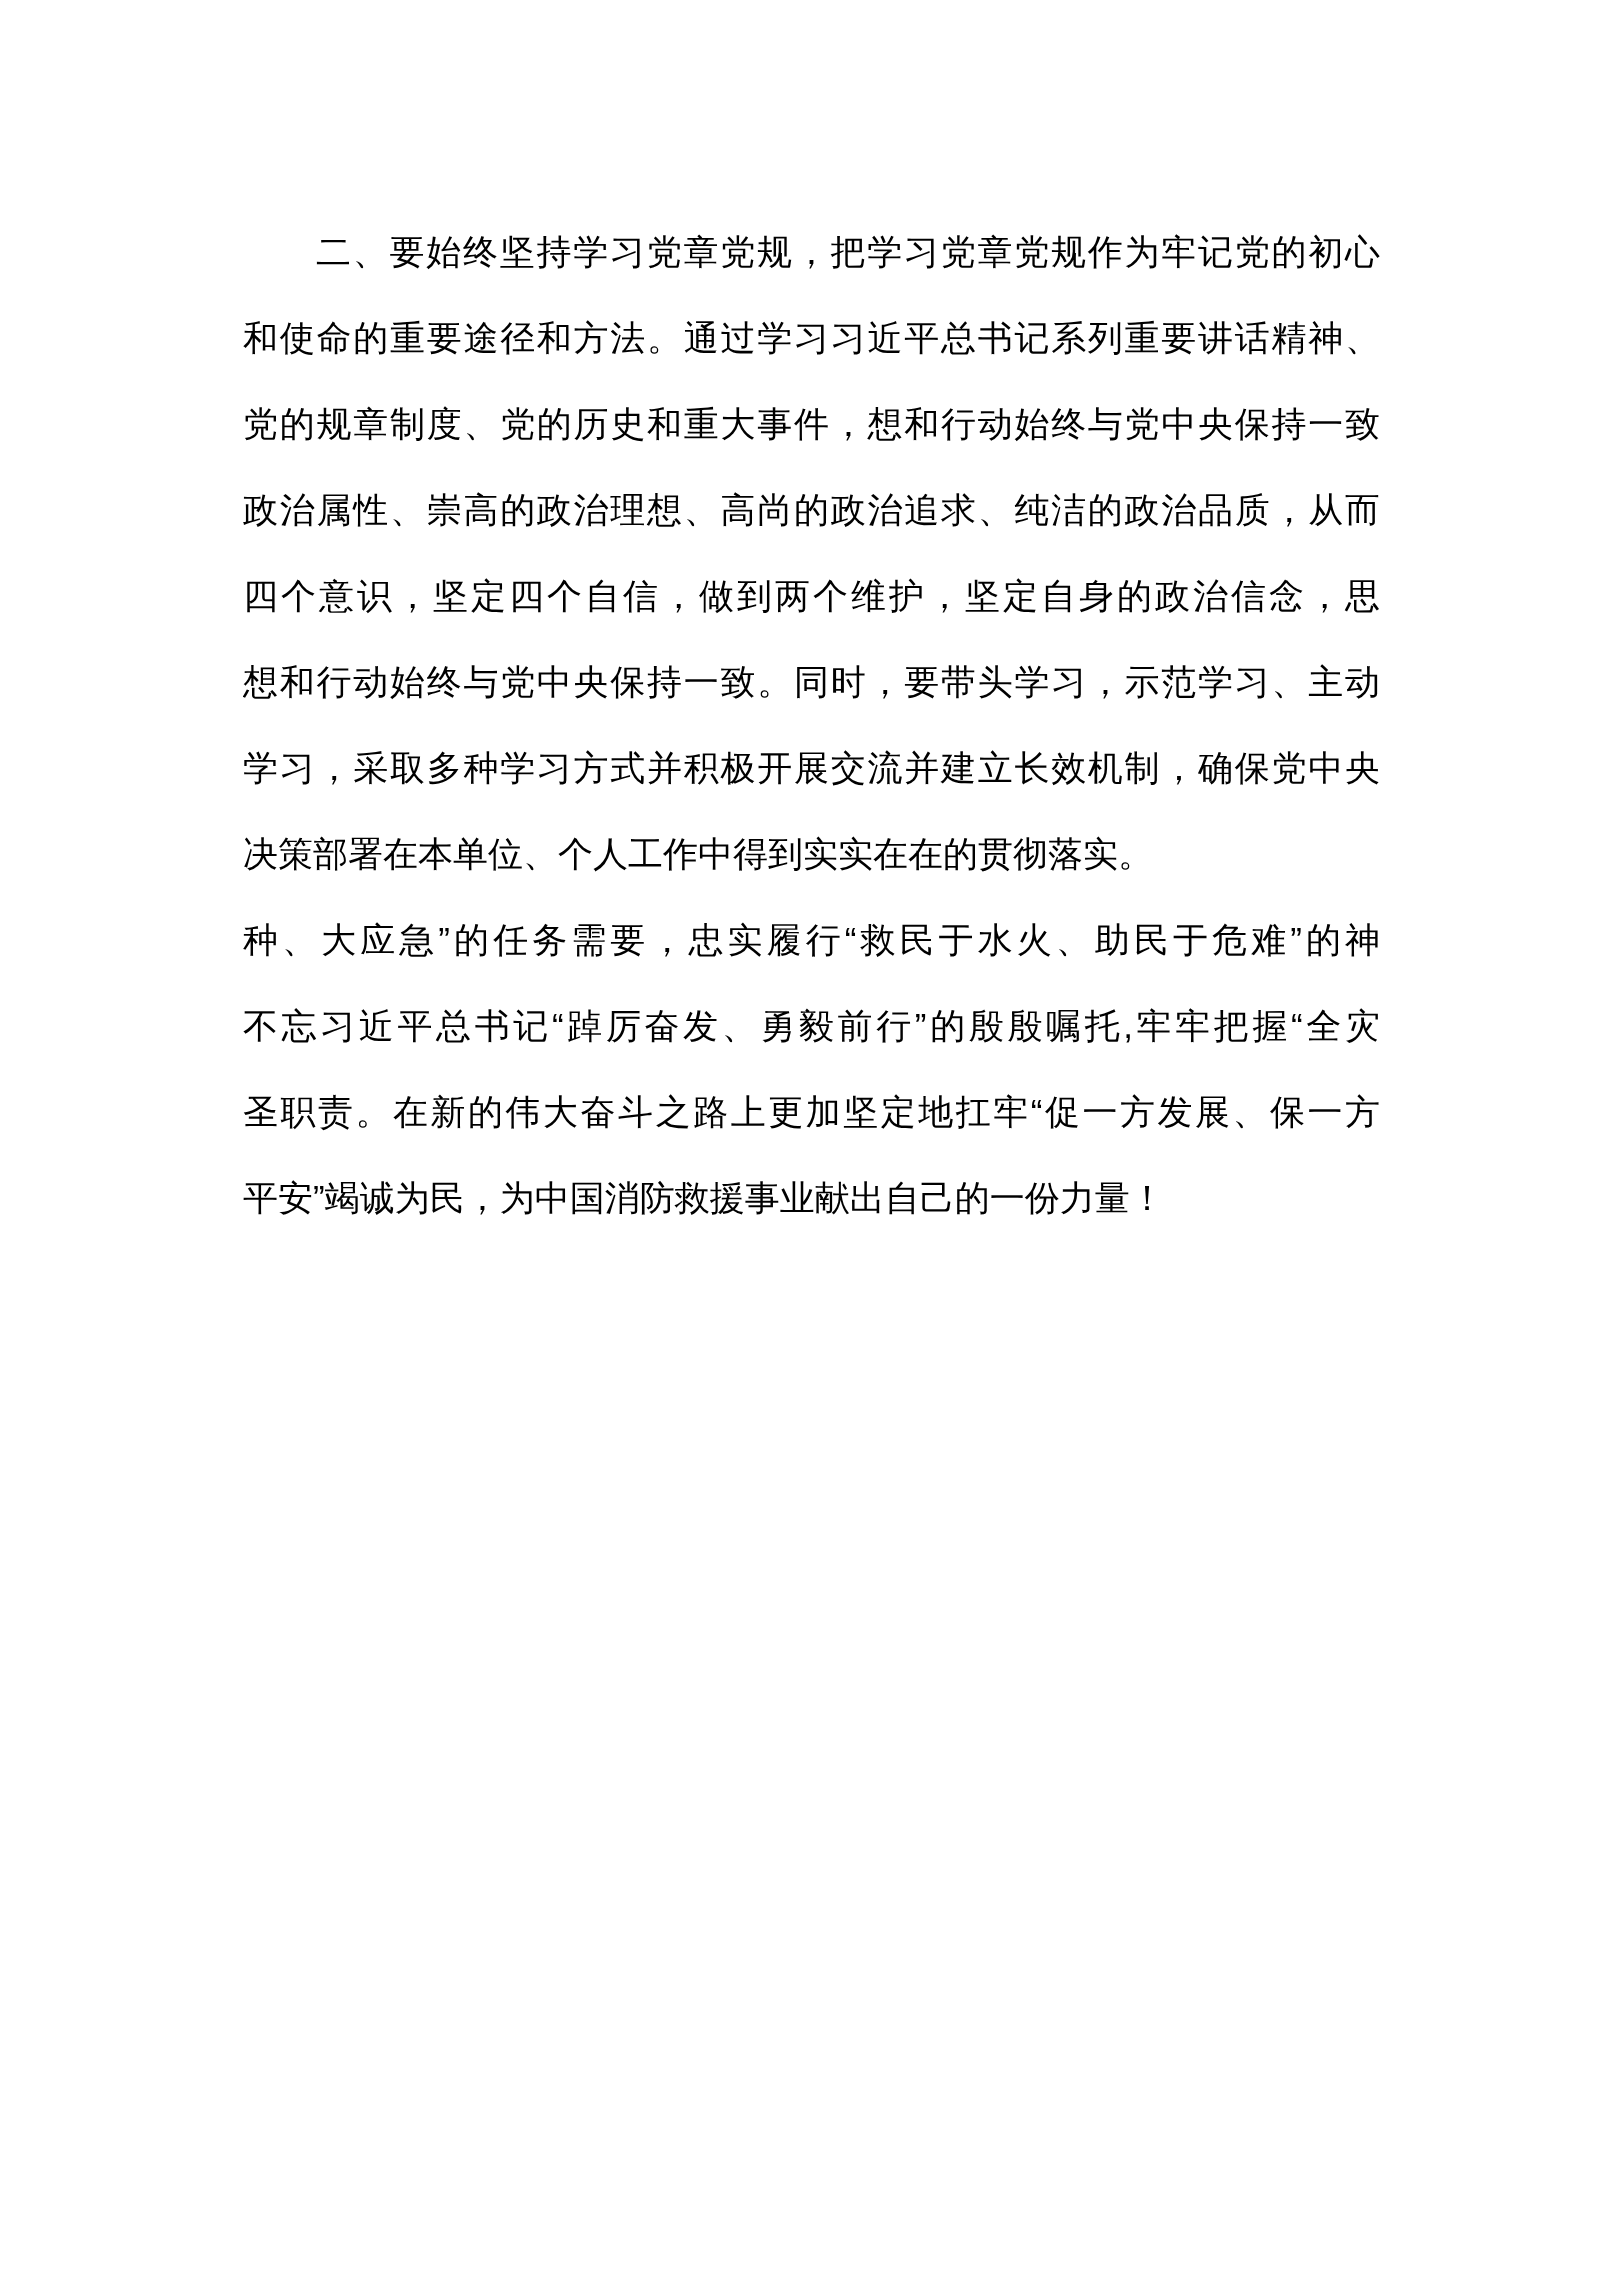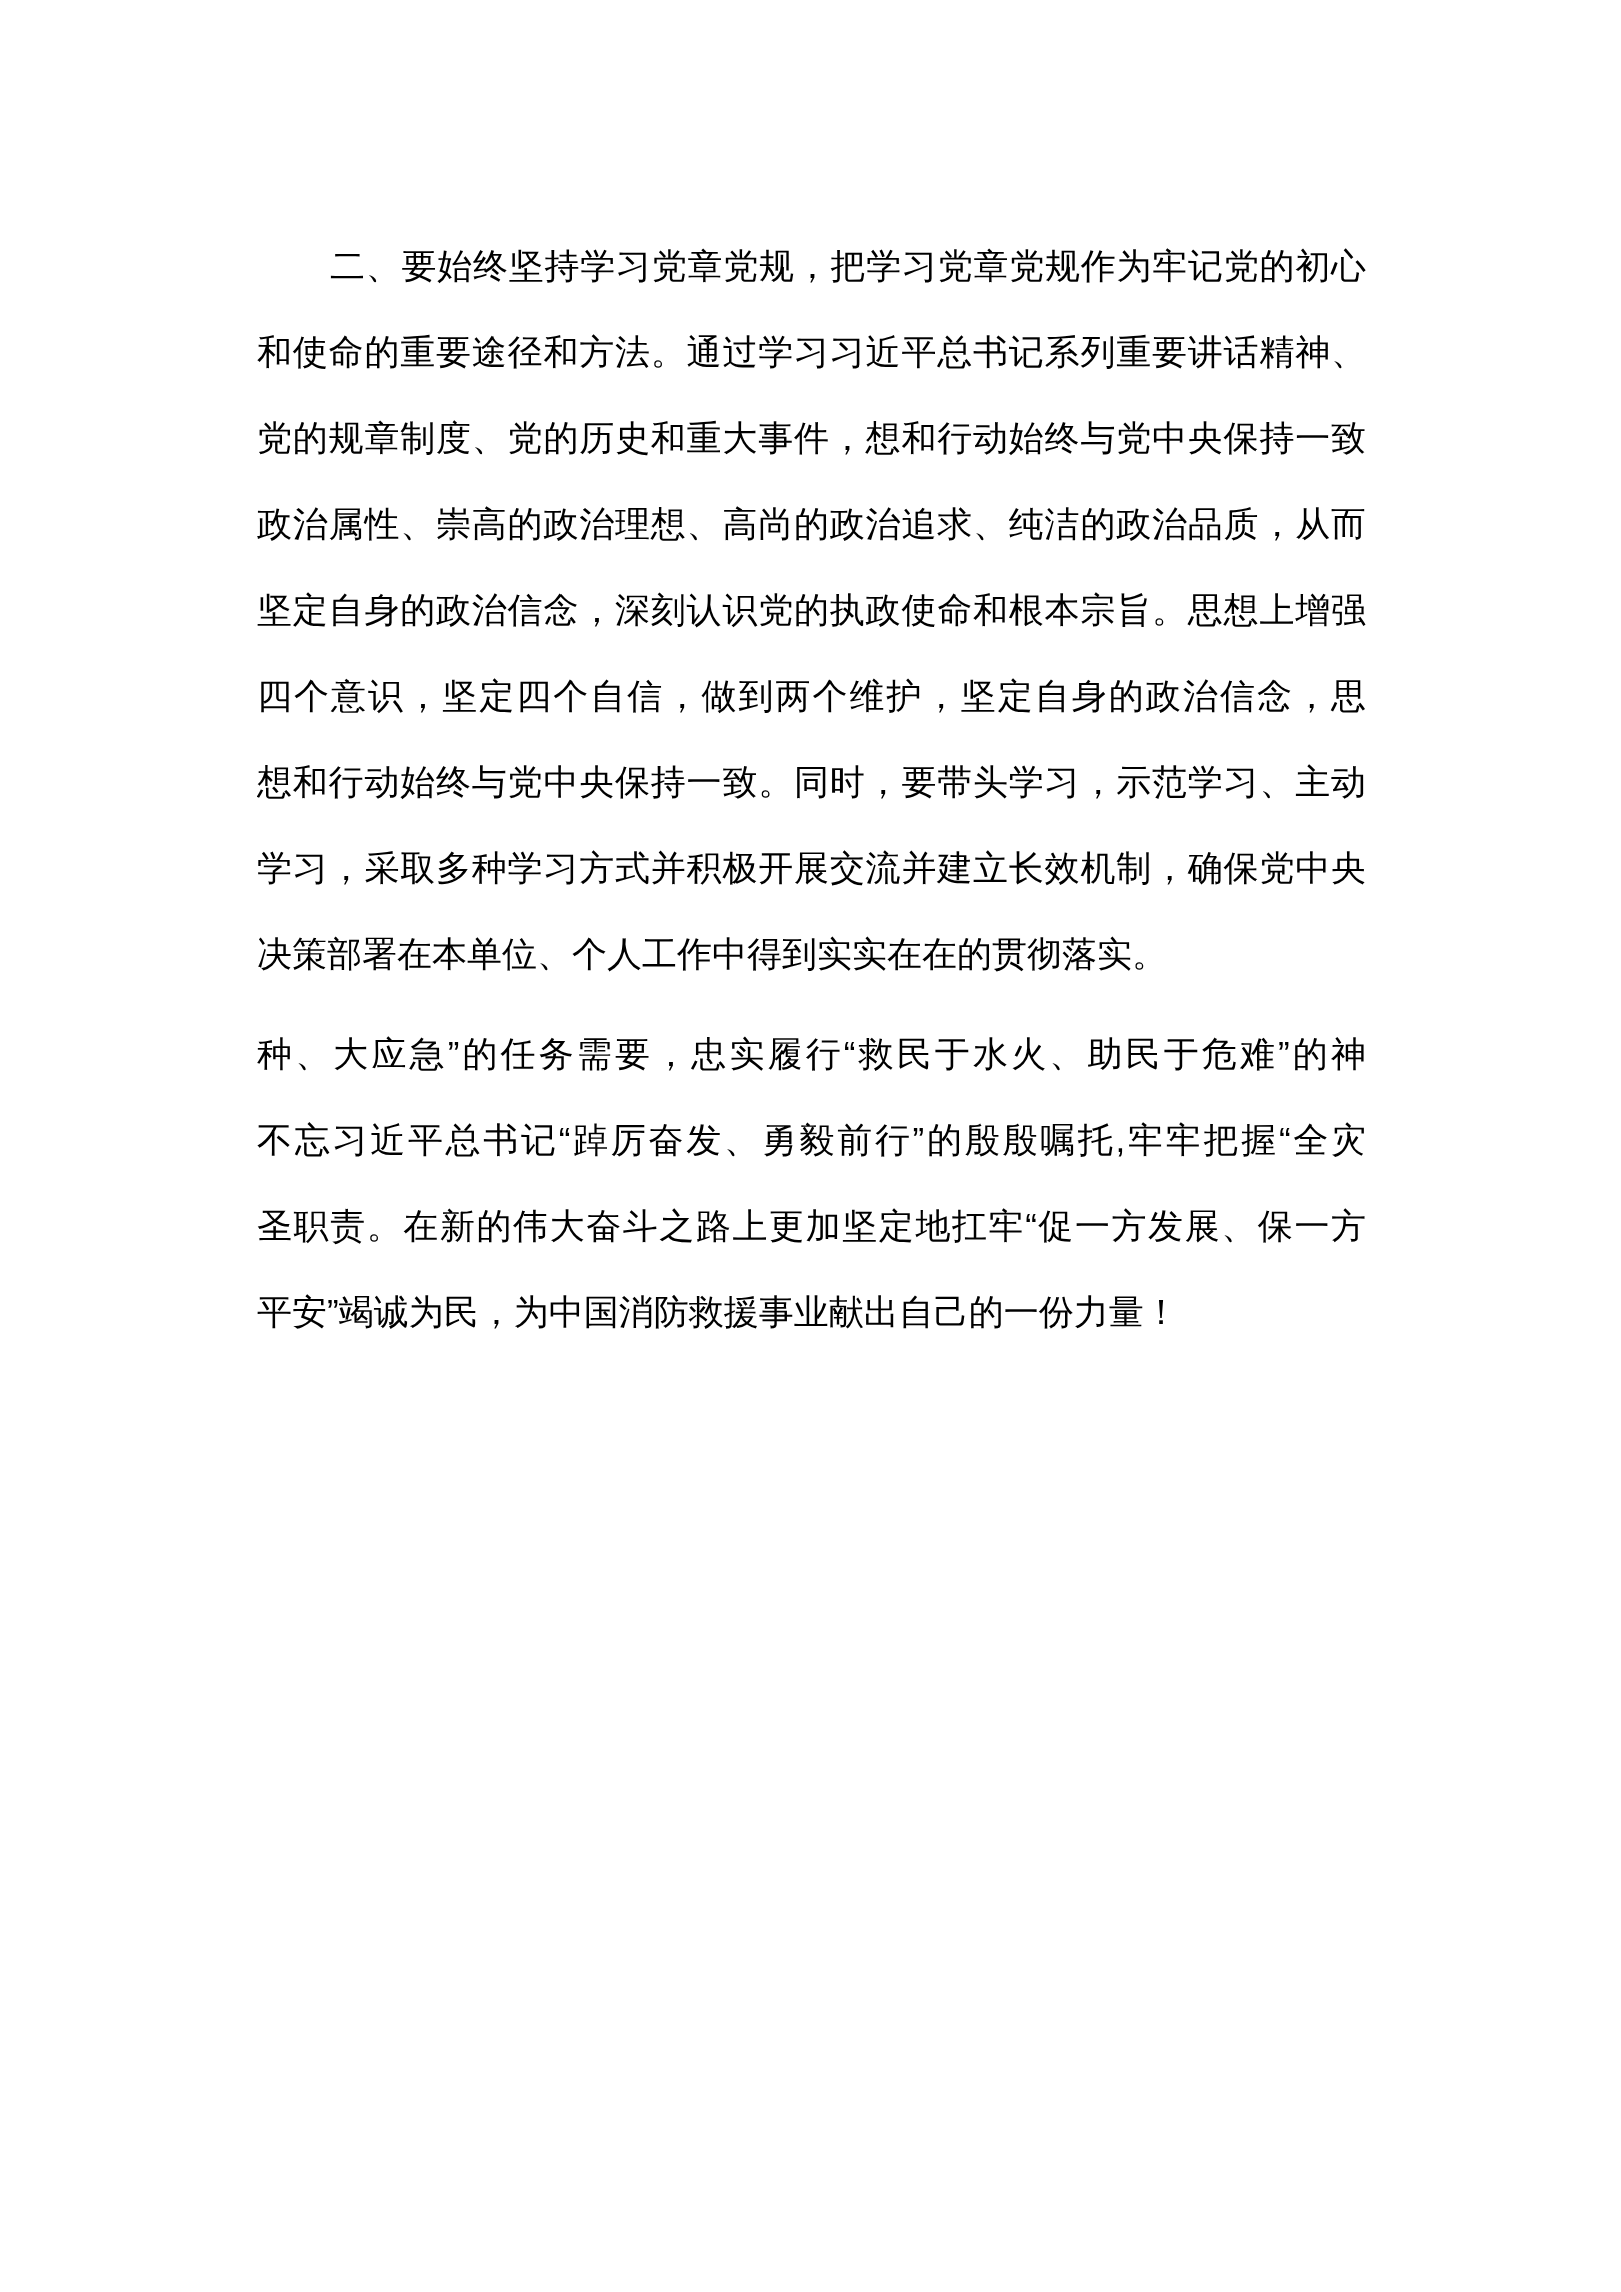--- a/index.html
+++ b/index.html
@@ -23,21 +23,21 @@
     left: 243px;
     top: 209px;
     width: 1137px;
     font-family: "Liberation Sans", "DejaVu Sans", sans-serif;
     font-size: 35px;
     font-weight: 400;
     line-height: 86px;
     color: #000000;
   }
   .paragraph {
-    margin: 14px;
+    margin: 0;
     padding: 0;
   }
   .text-line {
     height: 86px;
     overflow: hidden;
     text-align: justify;
     text-align-last: justify;
     white-space: normal;
   }
   .text-line.first-line {
@@ -50,21 +50,20 @@
 </head>
 <body>
 
 <div class="page">
   <div class="doc-body" id="doc-body">
       <div class="paragraph">
         <div class="text-line first-line">二、要始终坚持学习党章党规，把学习党章党规作为牢记党的初心</div>
         <div class="text-line">和使命的重要途径和方法。通过学习习近平总书记系列重要讲话精神、</div>
         <div class="text-line">党的规章制度、党的历史和重大事件，想和行动始终与党中央保持一致</div>
         <div class="text-line">政治属性、崇高的政治理想、高尚的政治追求、纯洁的政治品质，从而</div>
-        <div class="text-line">坚定自身的政治信念，深刻认识党的执政使命和根本宗旨。思想上增强</div>
         <div class="text-line">四个意识，坚定四个自信，做到两个维护，坚定自身的政治信念，思</div>
         <div class="text-line">想和行动始终与党中央保持一致。同时，要带头学习，示范学习、主动</div>
         <div class="text-line">学习，采取多种学习方式并积极开展交流并建立长效机制，确保党中央</div>
         <div class="text-line last-line">决策部署在本单位、个人工作中得到实实在在的贯彻落实。</div>
       </div>
       <div class="paragraph">
         <div class="text-line">种、大应急”的任务需要，忠实履行“救民于水火、助民于危难”的神</div>
         <div class="text-line">不忘习近平总书记“踔厉奋发、勇毅前行”的殷殷嘱托,牢牢把握“全灾</div>
         <div class="text-line">圣职责。在新的伟大奋斗之路上更加坚定地扛牢“促一方发展、保一方</div>
         <div class="text-line last-line">平安”竭诚为民，为中国消防救援事业献出自己的一份力量！</div>

